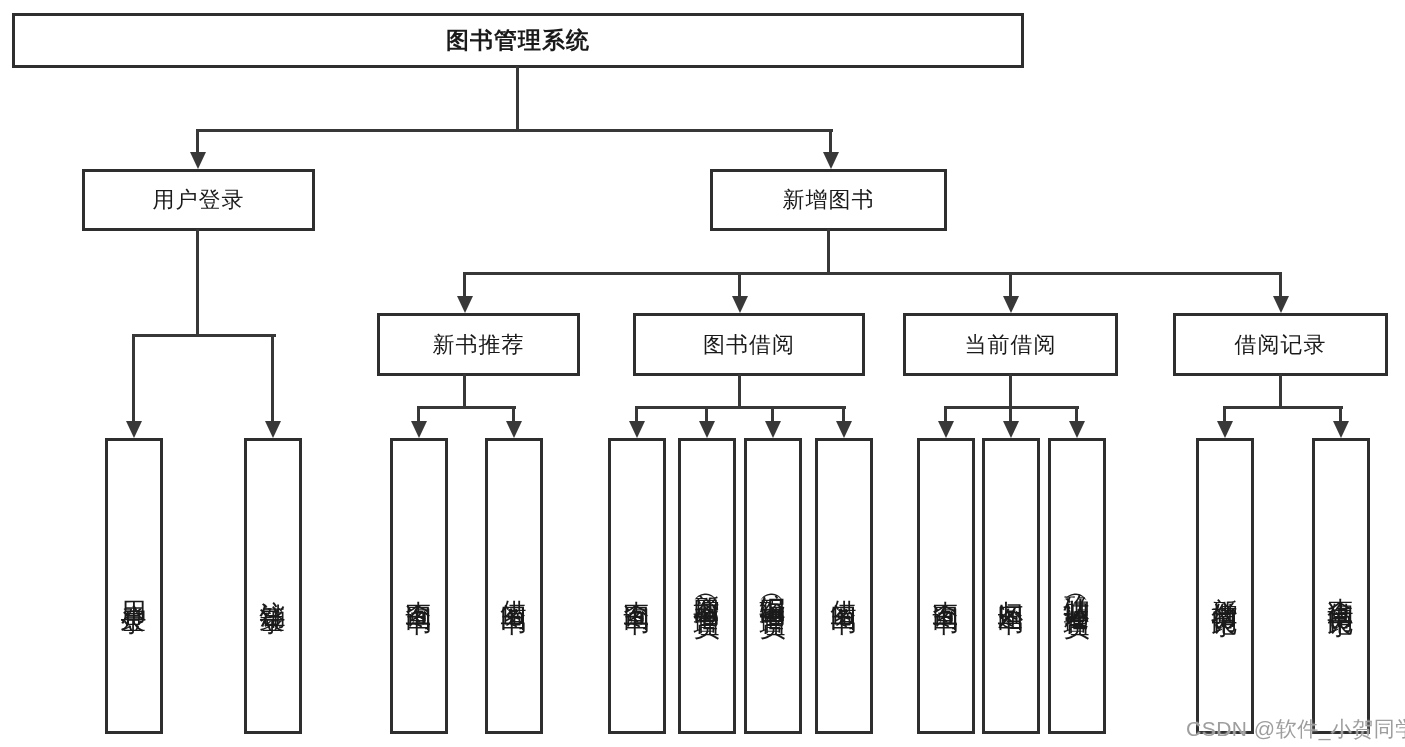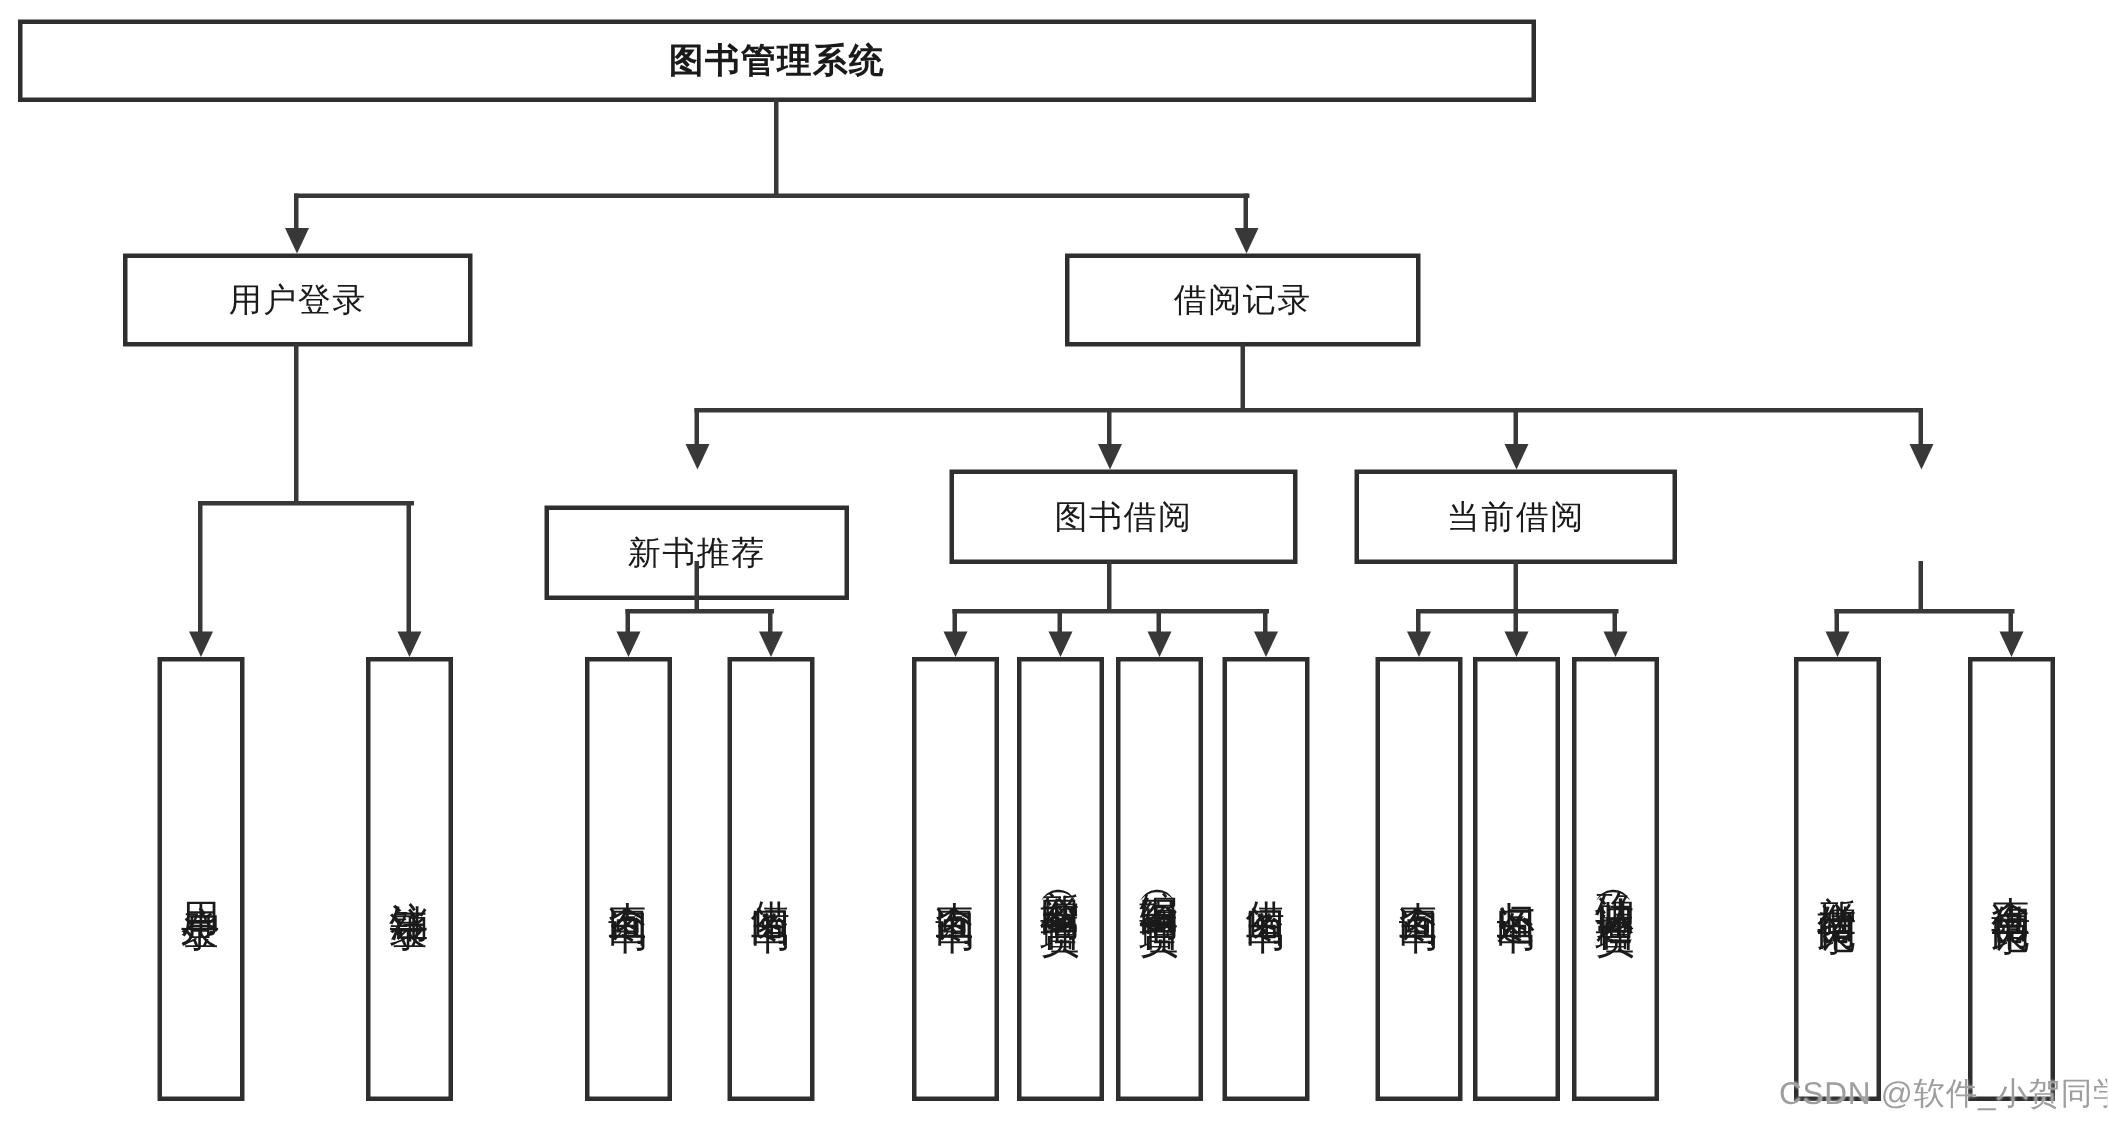--- a/index.html
+++ b/index.html
@@ -65,49 +65,52 @@
   <div class="line" style="left:196px;top:129px;width:637px;height:3px;"></div>
   <div class="line" style="left:196px;top:129px;width:3px;height:24px;"></div>
   <div class="arrow" style="left:190px;top:152px;"></div>
   <div class="line" style="left:829px;top:129px;width:3px;height:24px;"></div>
   <div class="arrow" style="left:823px;top:152px;"></div>
 
   <div class="box" style="left:82px;top:169px;width:233px;height:62px;">
     <span class="hlabel">用户登录</span>
   </div>
   <div class="box" style="left:710px;top:169px;width:237px;height:62px;">
-    <span class="hlabel">借阅记录</span>
+    <span class="hlabel">新增图书</span>
   </div>
 
   <div class="line" style="left:196px;top:229px;width:3px;height:107px;"></div>
   <div class="line" style="left:132px;top:334px;width:144px;height:3px;"></div>
   <div class="line" style="left:132px;top:334px;width:3px;height:88px;"></div>
   <div class="arrow" style="left:126px;top:421px;"></div>
   <div class="line" style="left:271px;top:334px;width:3px;height:88px;"></div>
   <div class="arrow" style="left:265px;top:421px;"></div>
 
   <div class="line" style="left:827px;top:229px;width:3px;height:45px;"></div>
   <div class="line" style="left:463px;top:272px;width:819px;height:3px;"></div>
   <div class="line" style="left:463px;top:272px;width:3px;height:26px;"></div>
   <div class="arrow" style="left:457px;top:296px;"></div>
   <div class="line" style="left:738px;top:272px;width:3px;height:26px;"></div>
   <div class="arrow" style="left:732px;top:296px;"></div>
   <div class="line" style="left:1009px;top:272px;width:3px;height:26px;"></div>
   <div class="arrow" style="left:1003px;top:296px;"></div>
   <div class="line" style="left:1279px;top:272px;width:3px;height:26px;"></div>
   <div class="arrow" style="left:1273px;top:296px;"></div>
 
-  <div class="box" style="left:363px;top:313px;width:203px;height:63px;margin-top:24px;">
+  <div class="box" style="left:377px;top:313px;width:203px;height:63px;">
     <span class="hlabel">新书推荐</span>
   </div>
   <div class="box" style="left:633px;top:313px;width:232px;height:63px;">
     <span class="hlabel">图书借阅</span>
   </div>
   <div class="box" style="left:903px;top:313px;width:215px;height:63px;justify-content:center;">
     <span class="hlabel">当前借阅</span>
+  </div>
+  <div class="box" style="left:1173px;top:313px;width:215px;height:63px;">
+    <span class="hlabel">借阅记录</span>
   </div>
 
   <div class="line" style="left:463px;top:374px;width:3px;height:34px;"></div>
   <div class="line" style="left:417px;top:406px;width:99px;height:3px;"></div>
   <div class="line" style="left:417px;top:406px;width:3px;height:17px;"></div>
   <div class="arrow" style="left:411px;top:421px;"></div>
   <div class="line" style="left:512px;top:406px;width:3px;height:17px;"></div>
   <div class="arrow" style="left:506px;top:421px;"></div>
 
   <div class="line" style="left:738px;top:374px;width:3px;height:34px;"></div>

